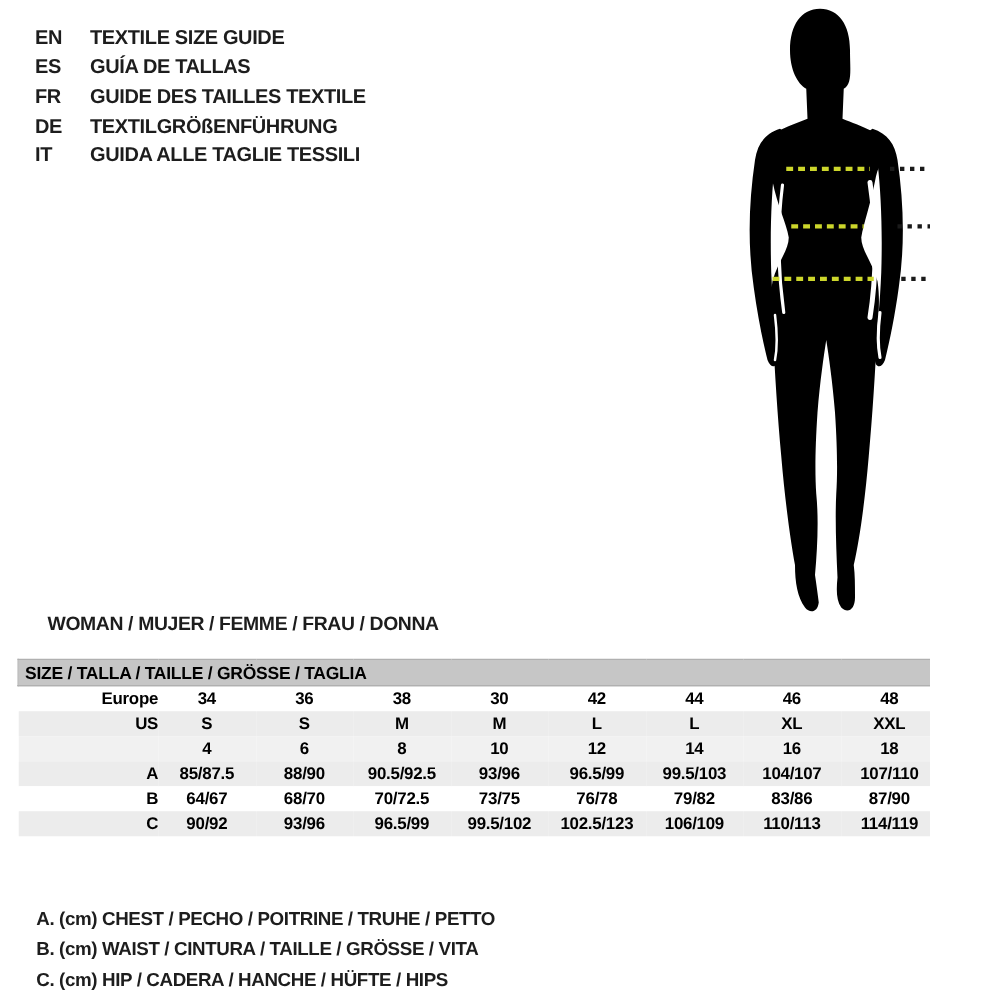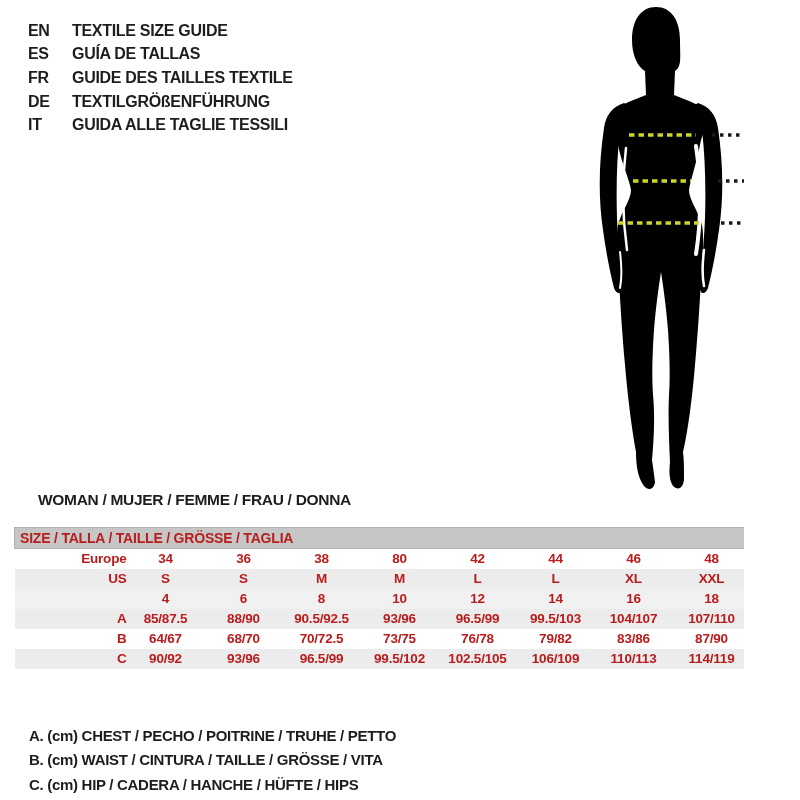--- a/index.html
+++ b/index.html
@@ -25,21 +25,21 @@
   .figure-area svg { display: block; width: 240px; height: 500px; }
   .measure-label { font-family: "Liberation Sans", sans-serif; font-weight: bold; font-size: 20px; fill: #222; }
 
   
   .section-title { position: absolute; left: 38px; top: 491px; font-size: 15.5px; letter-spacing: -0.3px; }
 
   
   .size-table {
     position: absolute; left: 14px; top: 527px; width: 772px;
     border-collapse: collapse; table-layout: fixed;
-    font-size: 13.5px; font-weight: bold; color: #b91c1c; letter-spacing: -0.2px;
+    font-size: 13.5px; font-weight: bold; color: #000000; letter-spacing: -0.2px;
   }
   .size-table col.c-label { width: 112px; }
   .size-table col.c-data { width: 78px; }
   .size-table col.c-spacer { width: 36px; }
   .size-table th {
     background: #c6c6c6; text-align: left; padding: 0 0 0 5px; height: 21px;
     font-size: 14px; border: 1px solid #b0b0b0; font-weight: bold;
   }
   .size-table td { height: 20px; text-align: center; padding: 0; }
   .size-table td.lbl { text-align: right; padding-left: 5px; }
@@ -171,21 +171,21 @@
       <tr>
         <th colspan="10">SIZE / TALLA / TAILLE / GRÖSSE / TAGLIA</th>
       </tr>
     </thead>
     <tbody>
       <tr class="r-white">
         <td class="lbl">Europe</td>
         <td>34</td>
         <td>36</td>
         <td>38</td>
-        <td>80</td>
+        <td>30</td>
         <td>42</td>
         <td>44</td>
         <td>46</td>
         <td>48</td>
         <td></td>
       </tr>
       <tr class="r-gray">
         <td class="lbl">US</td>
         <td>S</td>
         <td>S</td>
@@ -232,21 +232,21 @@
         <td>83/86</td>
         <td>87/90</td>
         <td></td>
       </tr>
       <tr class="r-gray">
         <td class="lbl">C</td>
         <td>90/92</td>
         <td>93/96</td>
         <td>96.5/99</td>
         <td>99.5/102</td>
-        <td>102.5/105</td>
+        <td>102.5/123</td>
         <td>106/109</td>
         <td>110/113</td>
         <td>114/119</td>
         <td></td>
       </tr>
     </tbody>
   </table>
 
   <div class="legend">
     <div class="legend-line">A. (cm) CHEST / PECHO / POITRINE / TRUHE / PETTO</div>

